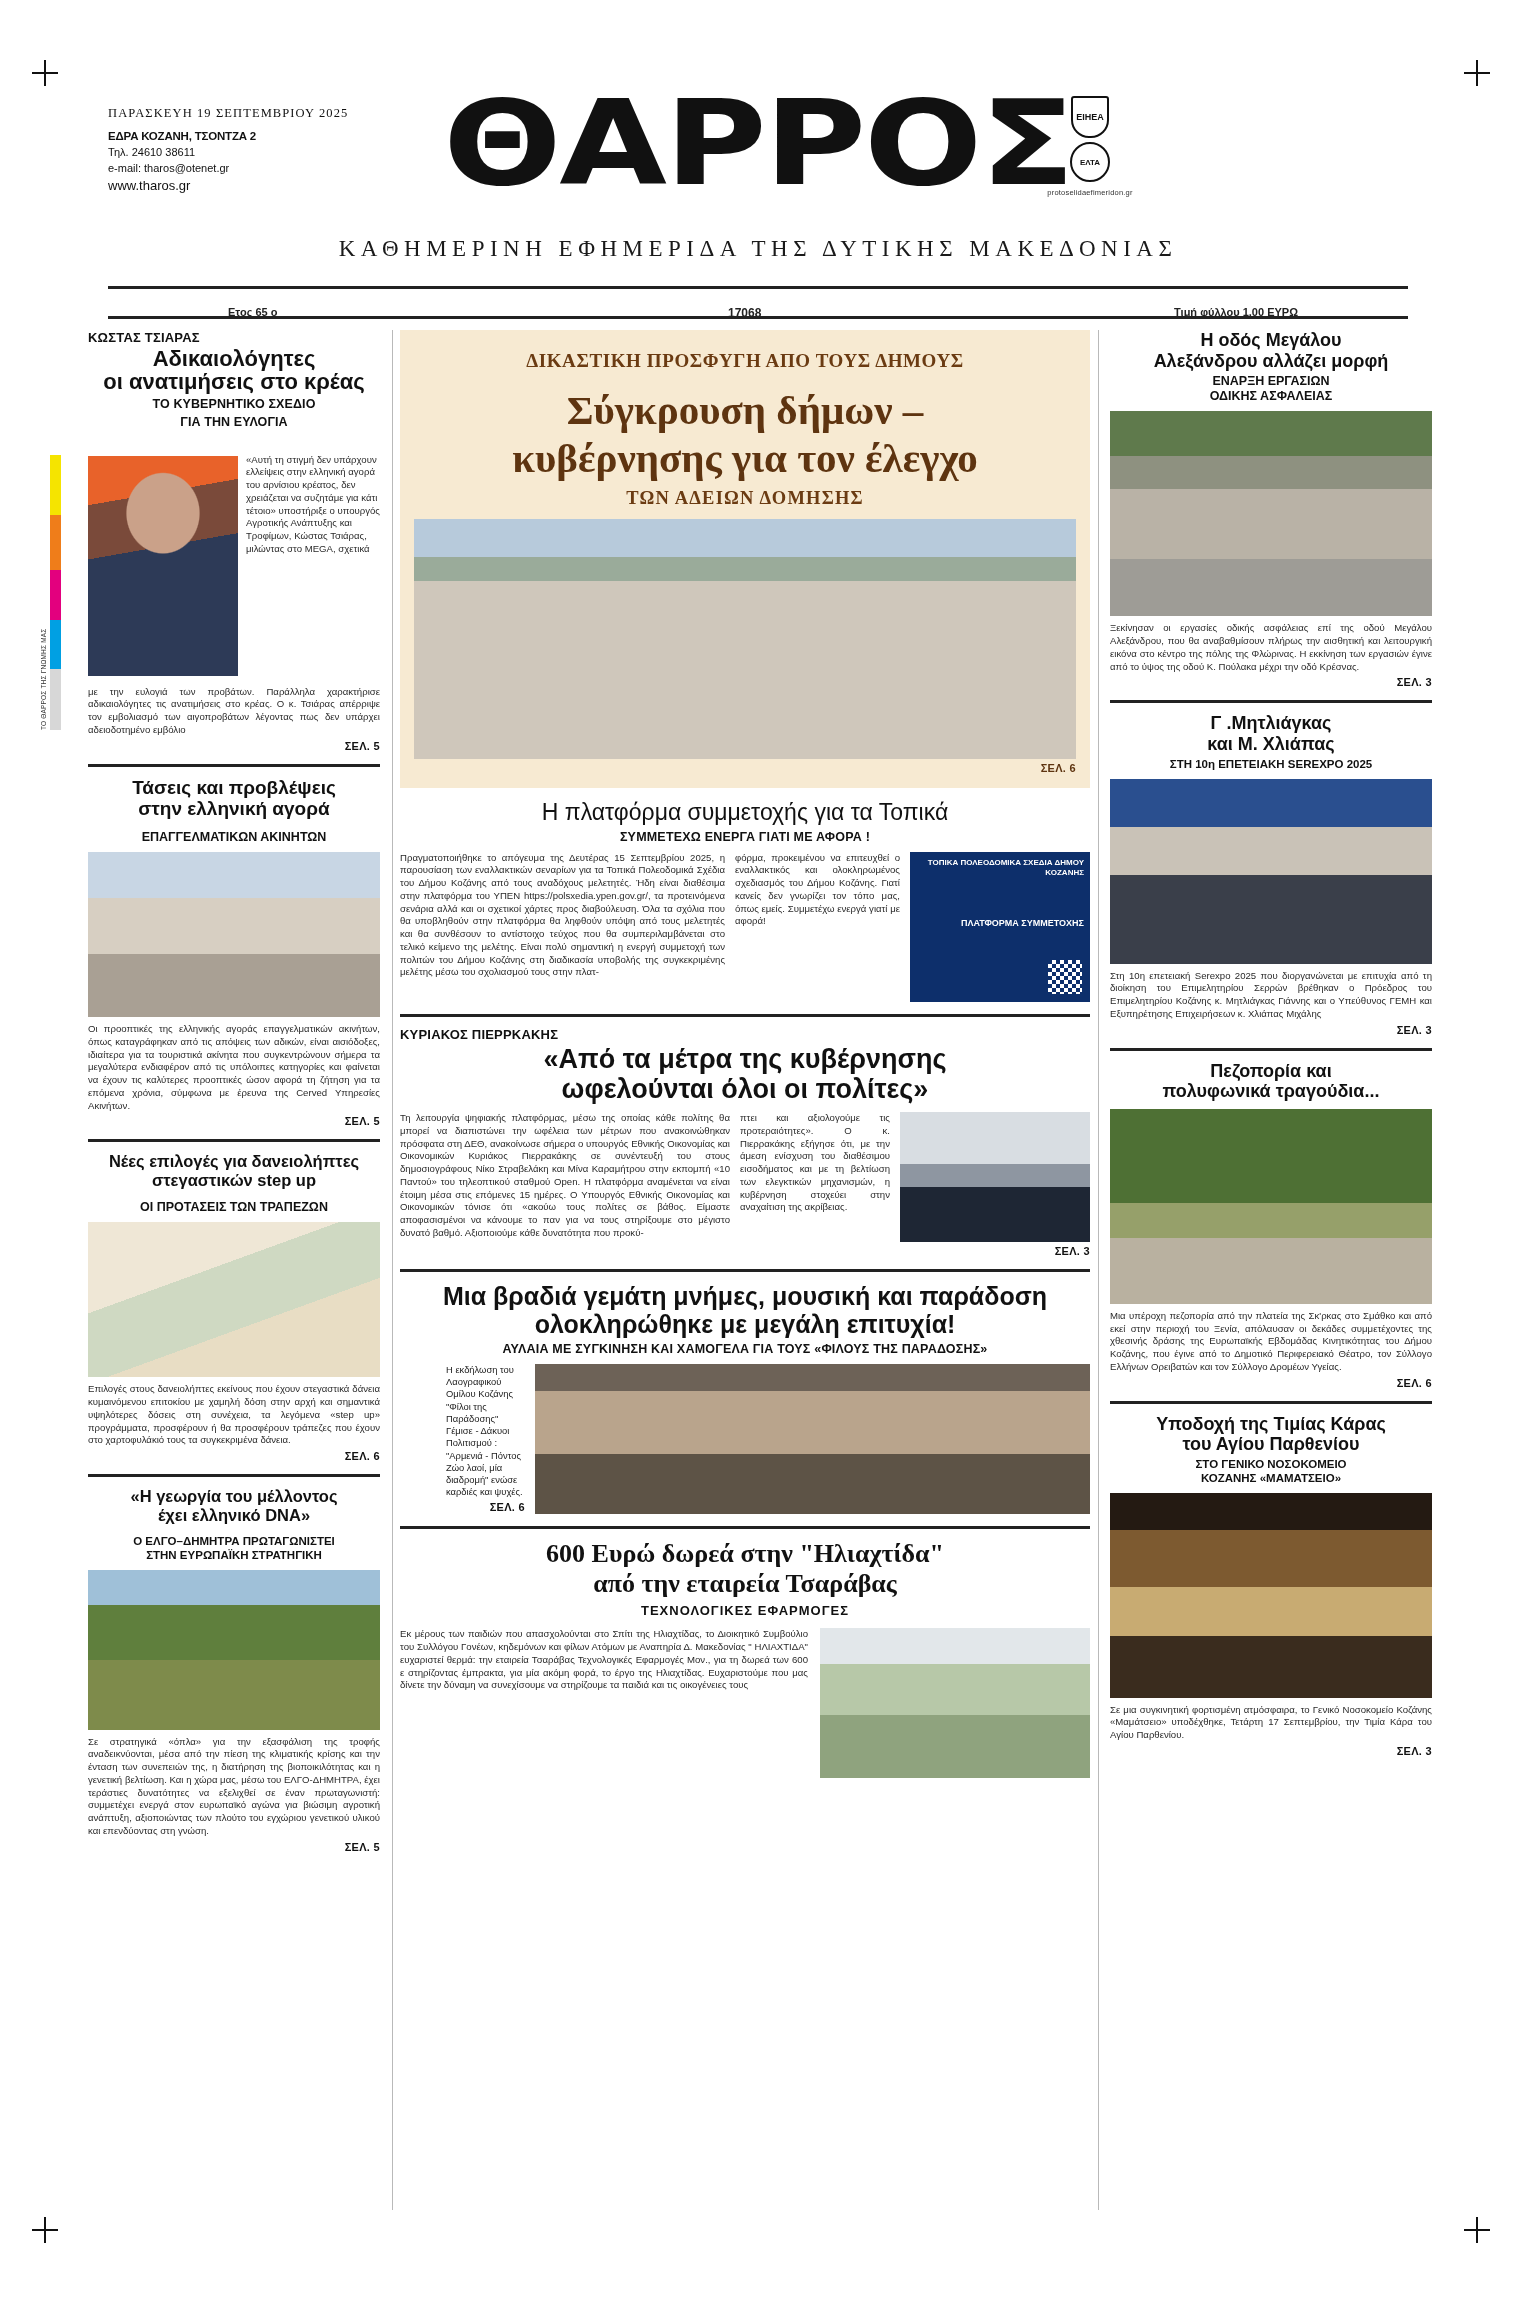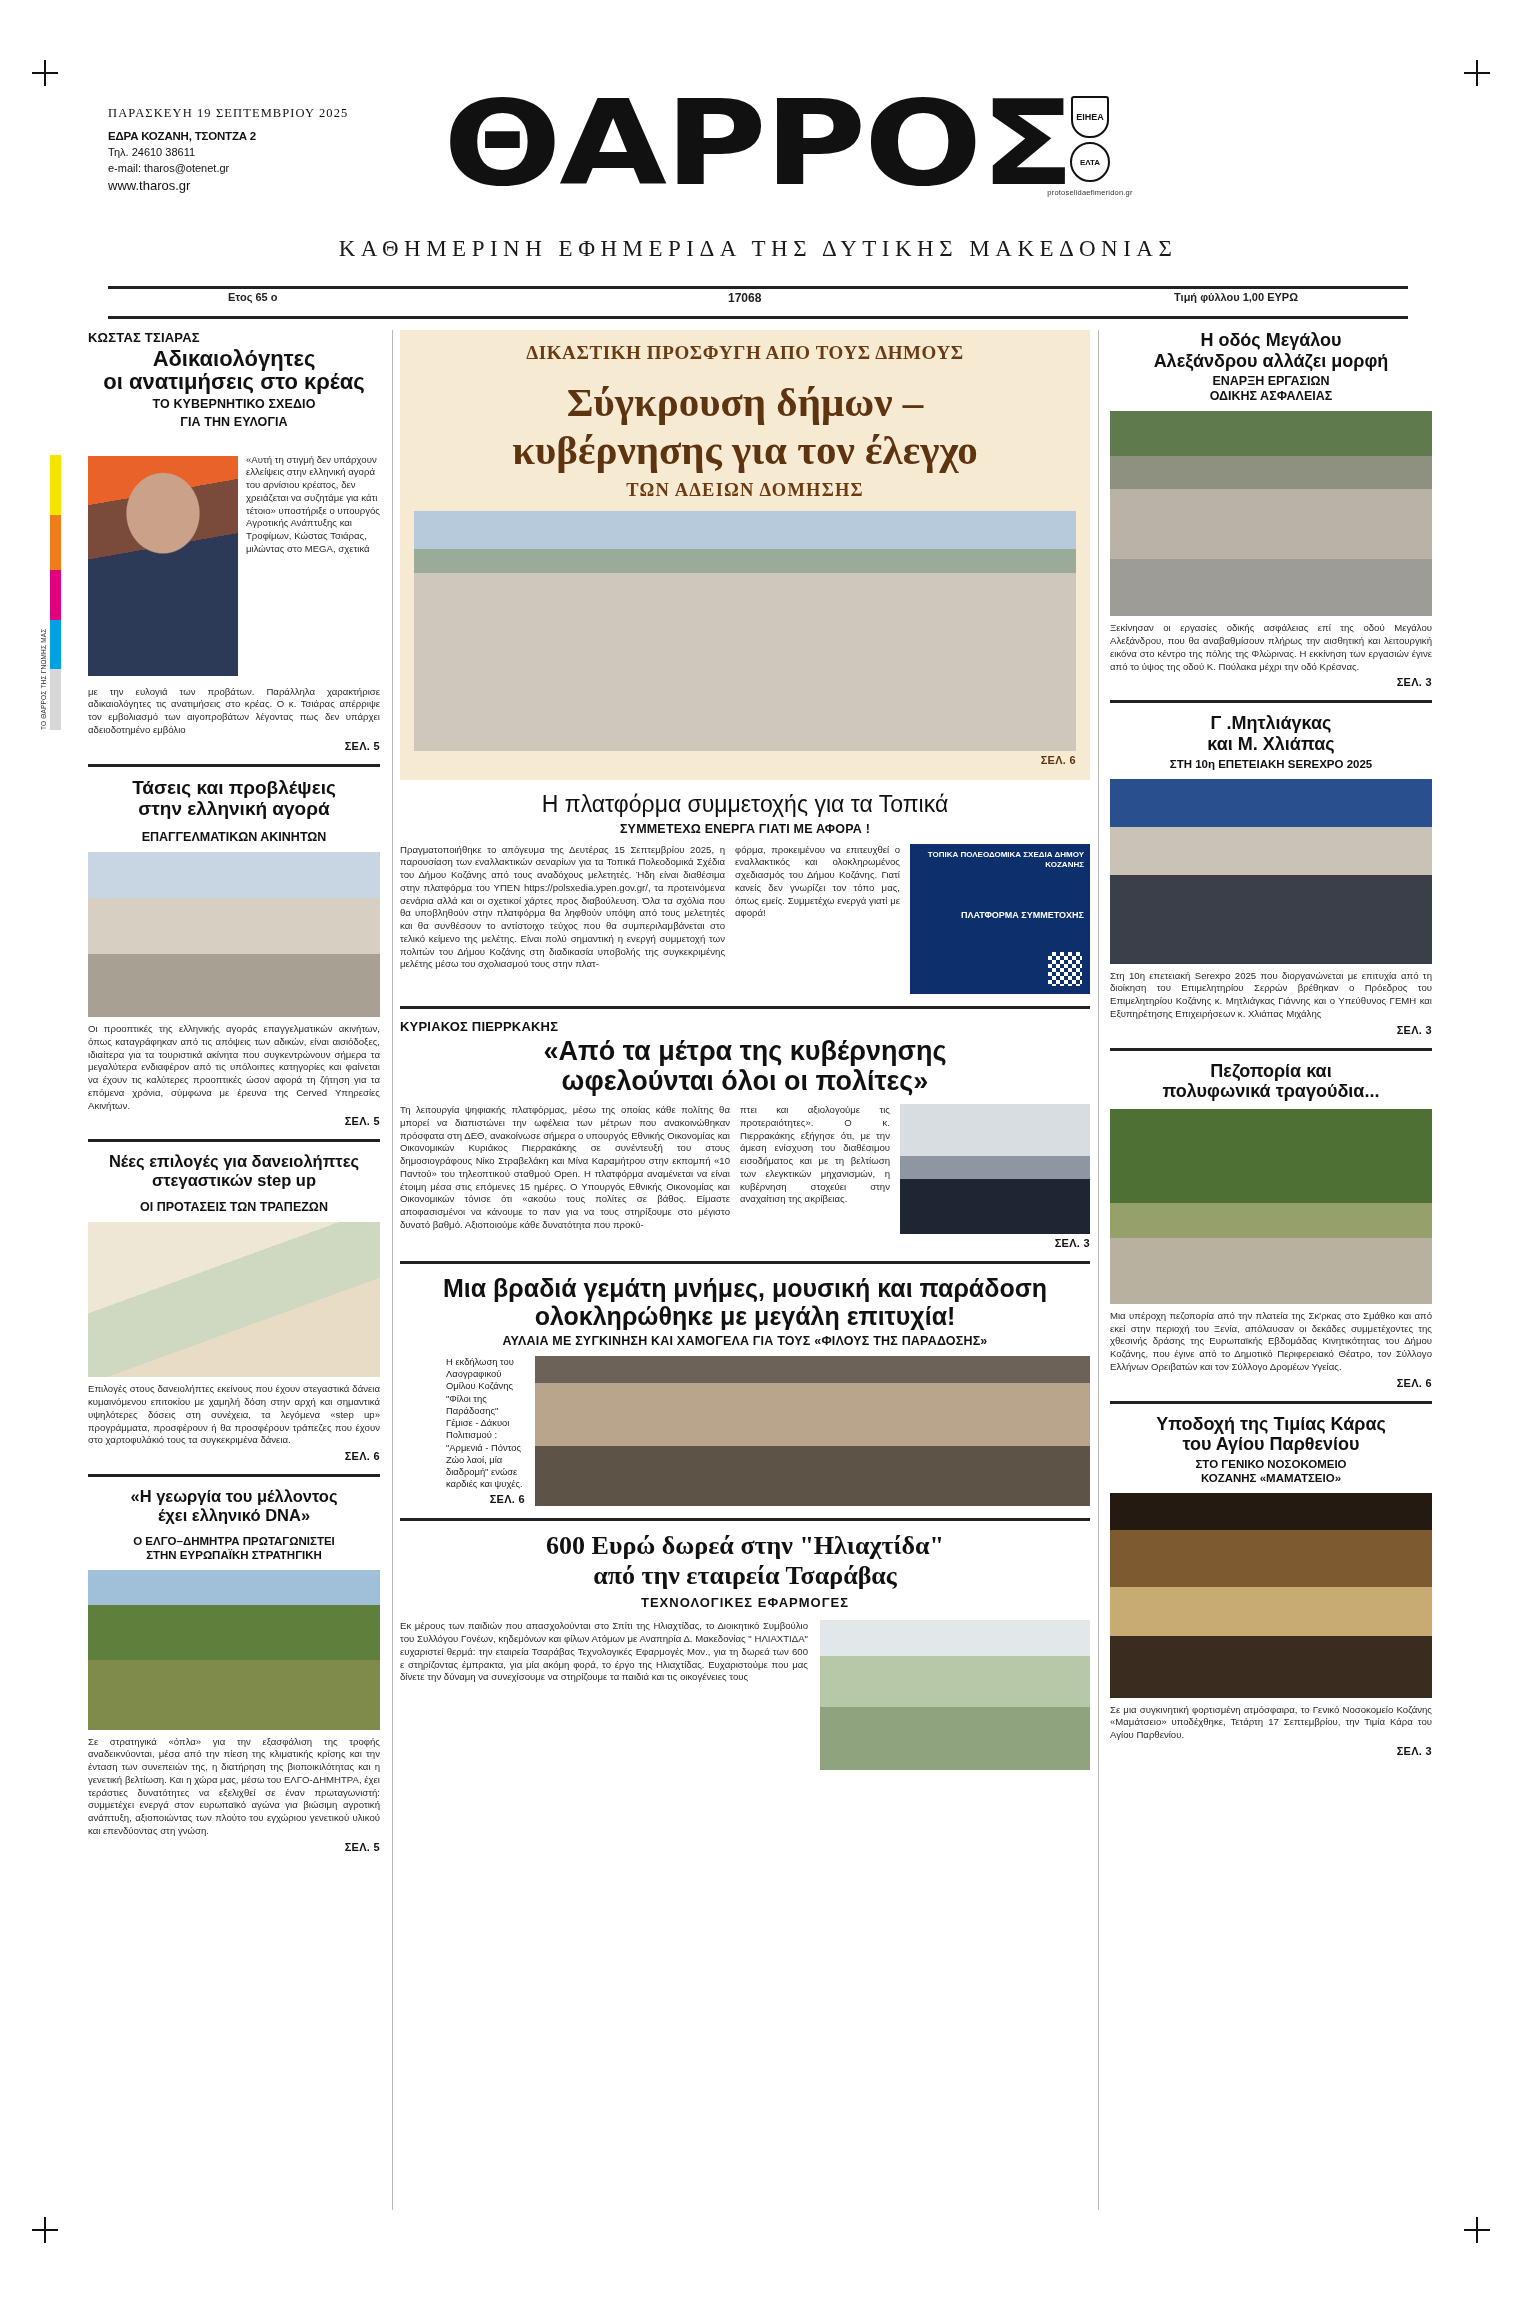--- a/index.html
+++ b/index.html
@@ -80,21 +80,21 @@
   }
   .emblem .cap { font-size:7.5px; margin-top:6px; color:#333; letter-spacing:.2px; }
 
   
   .hr-thick { position:absolute; left:108px; width:1300px; height:3px; background:#222; }
 
   .strap {
     position:absolute; left:108px; top:288px; width:1300px; height:26px;
     font-size:11px; color:#222;
   }
-  .strap span { position:absolute; top:3px; white-space:nowrap; }
+  .strap span { position:absolute; top:18px; white-space:nowrap; }
   .strap .s1 { left:120px; font-weight:bold; }
   .strap .s2 { left:620px; font-weight:bold; font-size:12px; }
   .strap .s3 { right:110px; font-weight:bold; }
 
   
   .col { position:absolute; }
   .col-left   { left:88px;  top:330px; width:292px; }
   .col-center { left:400px; top:330px; width:690px; }
   .col-right  { left:1110px;top:330px; width:322px; }
 
@@ -162,21 +162,21 @@
   }
   .ph-donation {
     background:linear-gradient(180deg,#e2e7ea 0 24%, #b7c8a8 24% 58%, #8fa37e 58% 100%);
   }
   .ph-pierr {
     background:linear-gradient(180deg,#d8dde2 0 40%, #8e96a1 40% 58%, #1e2634 58% 100%);
   }
 
   
   .leadbox {
-    background:#f7ead2; padding:12px 14px 14px;
+    background:#f7ead2; padding:20px 14px 14px;
   }
   .leadbox .kicker2 {
     text-align:center; font-family:"Liberation Serif", serif;
     font-weight:bold; font-size:19px; letter-spacing:.6px; color:#6b3b12;
   }
   .leadbox .mainhl {
     text-align:center; font-family:"Liberation Serif", serif;
     font-weight:bold; font-size:41px; line-height:1.12; color:#5e3410;
     margin:16px 0 6px;
   }

